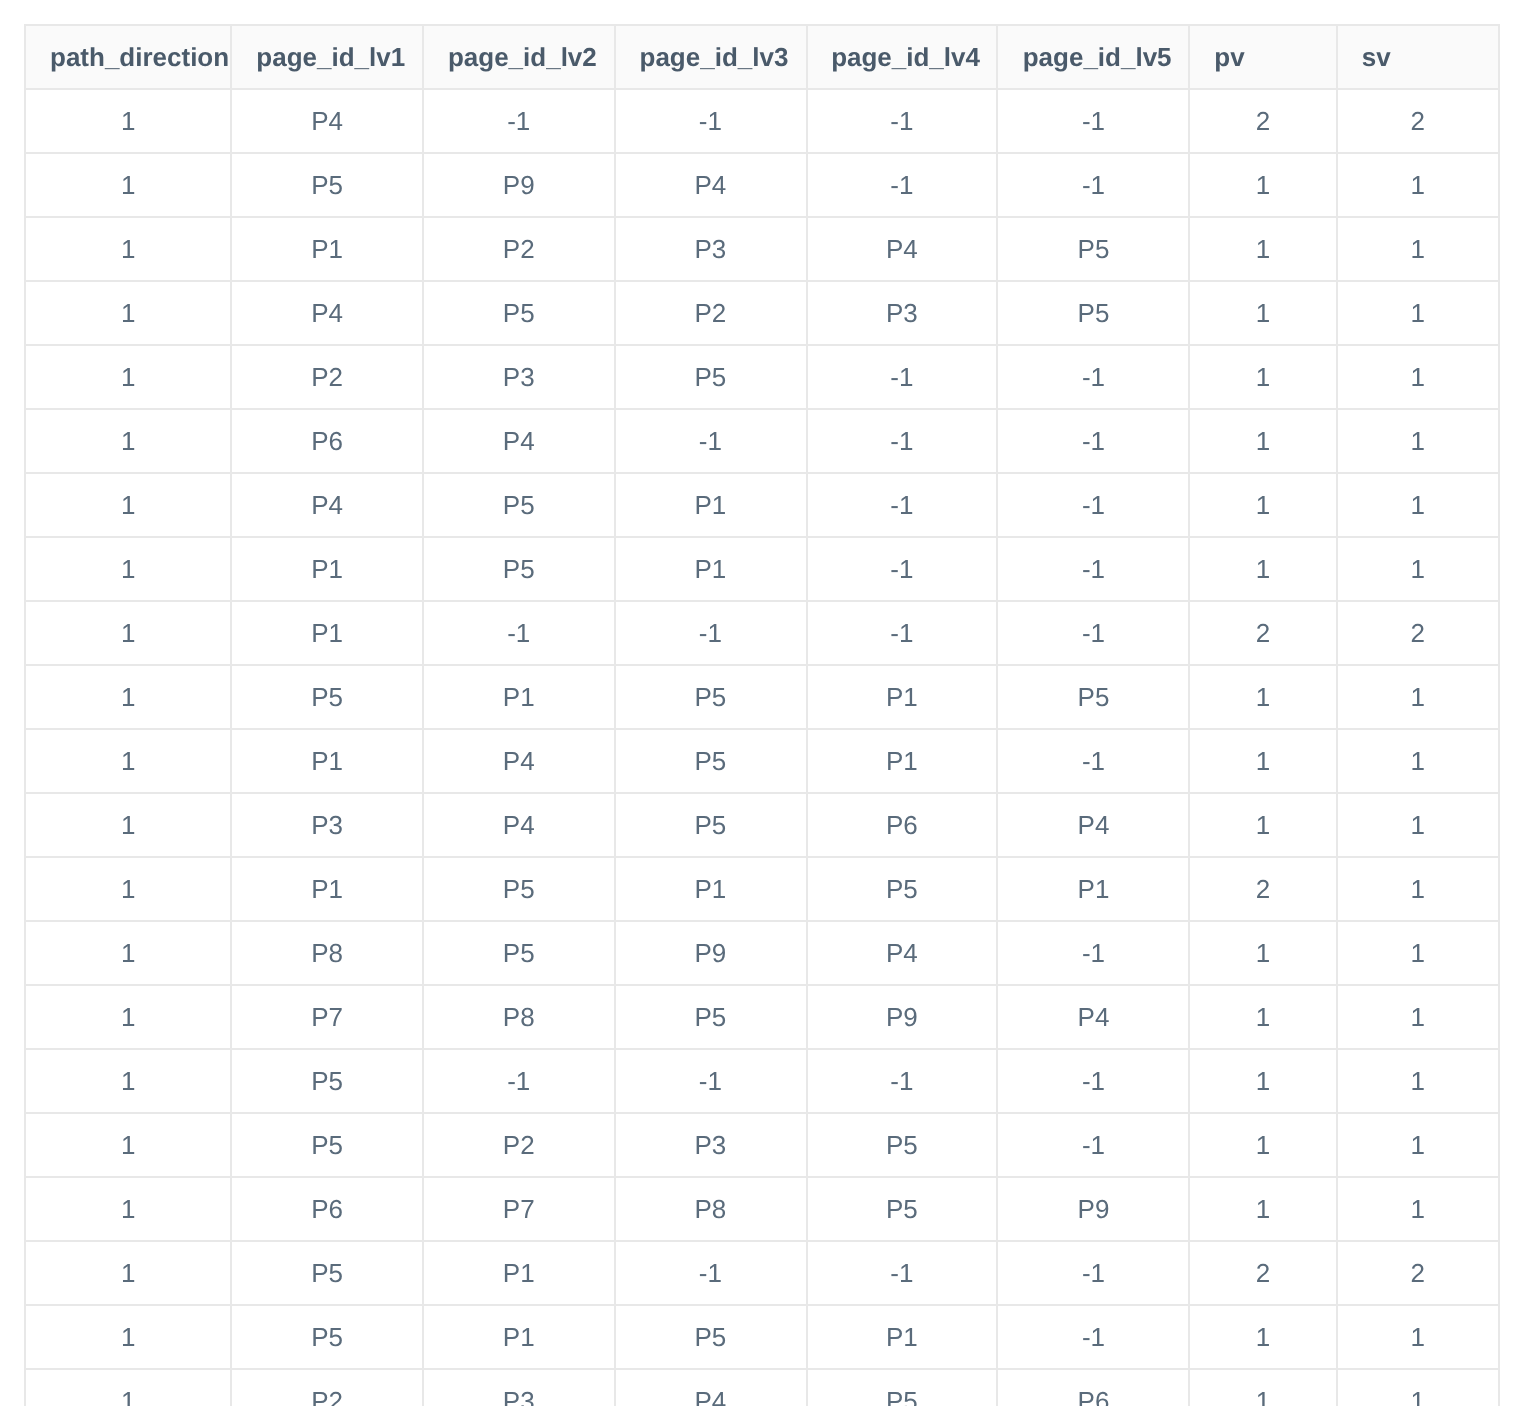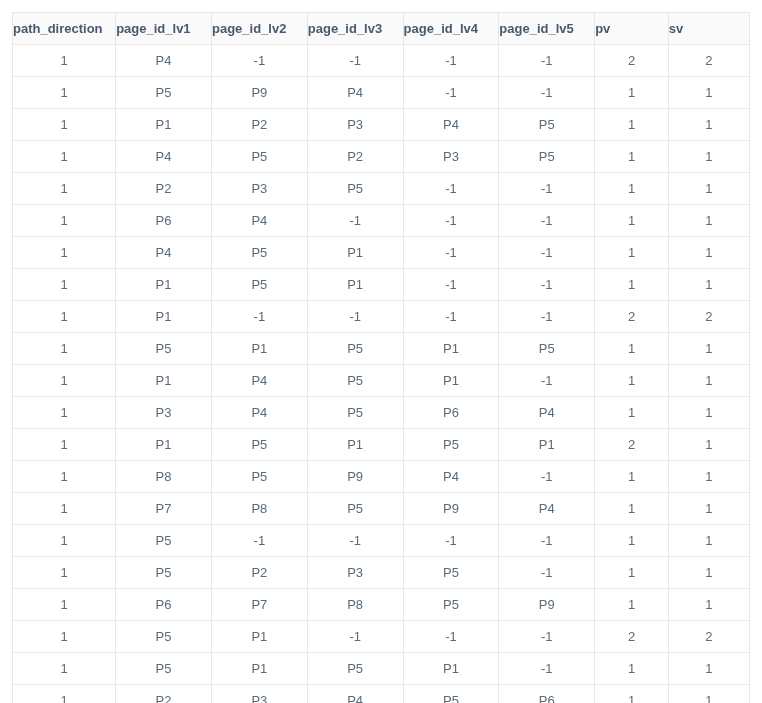--- a/index.html
+++ b/index.html
@@ -23,21 +23,21 @@
     text-align: center;
     vertical-align: middle;
     overflow: hidden;
     white-space: nowrap;
   }
   th {
     background: #fafafa;
     font-weight: 600;
     color: #4a5a6a;
     text-align: left;
-    padding-left: 0;
+    padding-left: 12px;
   }
   td {
     color: #5a6b7b;
   }
   col.c1 { width: 14%; }
   col.c2 { width: 13%; }
   col.c3 { width: 13%; }
   col.c4 { width: 13%; }
   col.c5 { width: 13%; }
   col.c6 { width: 13%; }

